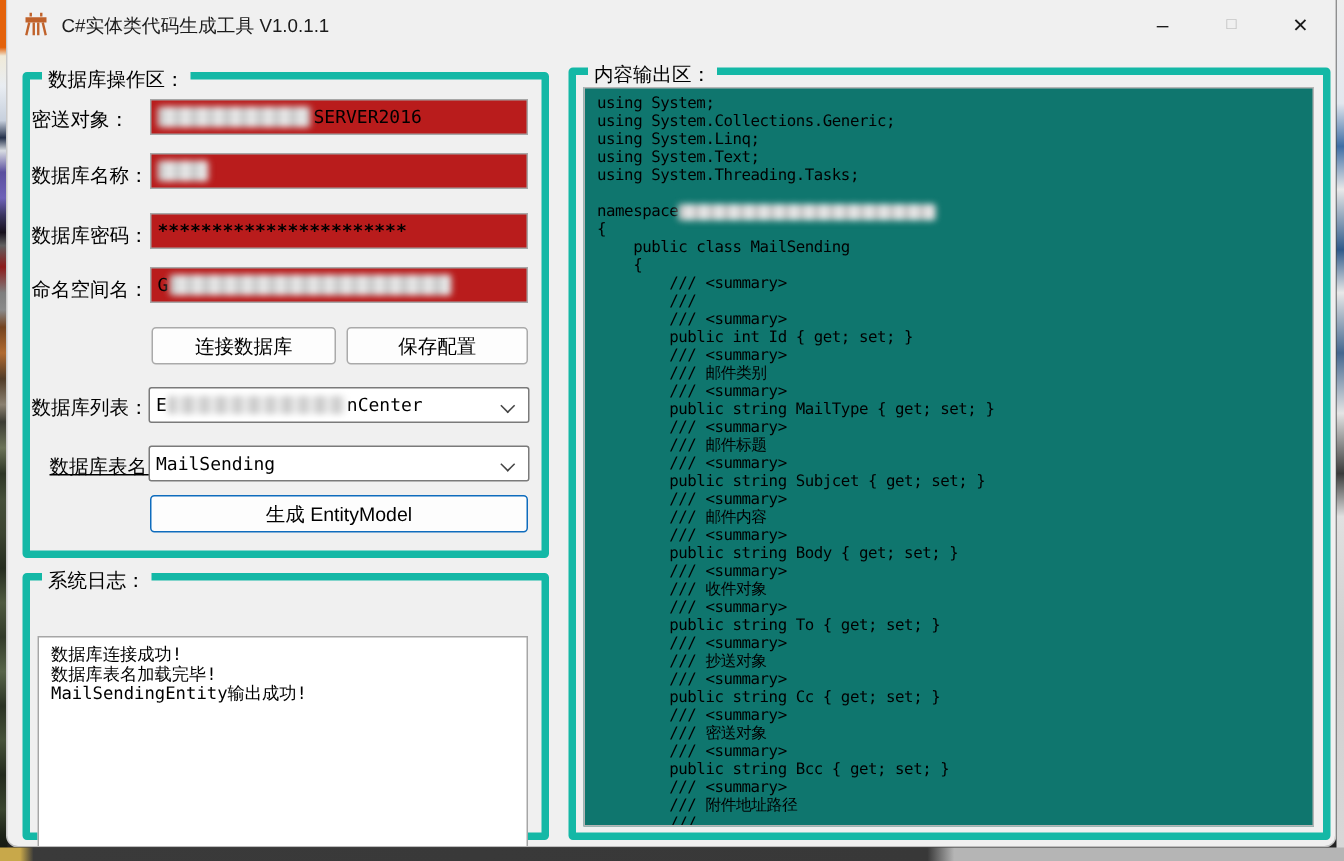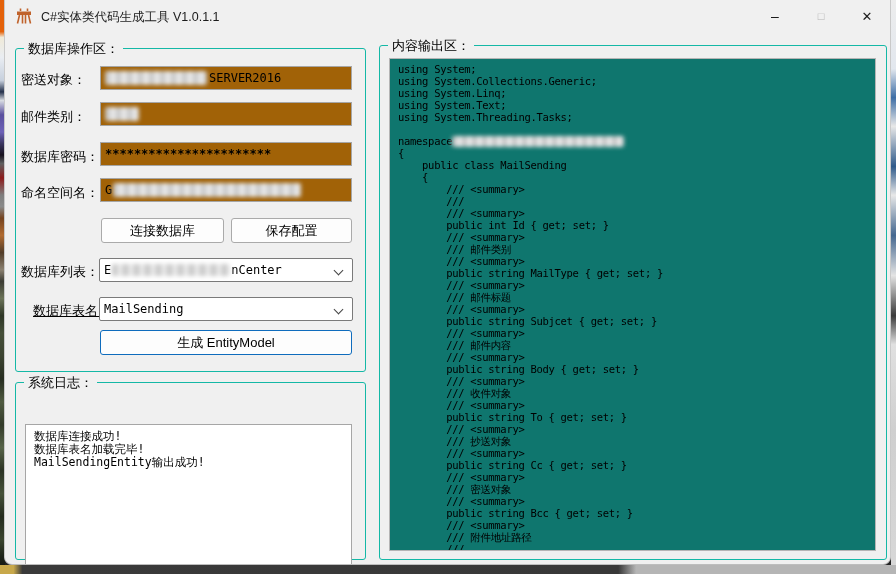--- a/index.html
+++ b/index.html
@@ -27,27 +27,27 @@
     border-bottom:1px solid #bdbdbd; border-radius:0 0 8px 8px; overflow:hidden; }
 
   .titlebar { position:absolute; left:0; top:0; width:100%; height:32px; background:#f0f0f0; }
   .app-icon { position:absolute; left:10px; top:7px; width:18px; height:18px; }
   .title-text { position:absolute; left:36px; top:9px; font-size:12.5px; color:#1b1b1b; white-space:nowrap; }
   .winbtn { position:absolute; top:0; width:46px; height:32px; display:flex; align-items:center; justify-content:center; font-size:14px; color:#1b1b1b; }
   .winbtn.min { right:92px; }
   .winbtn.max { right:46px; color:#b5b5b5; font-size:11px; }
   .winbtn.close { right:0; font-size:13px; }
 
-  .groupbox { position:absolute; border:1px solid #14b8a6; border-radius:3px;text-align:right; }
+  .groupbox { position:absolute; border:5px solid #14b8a6; border-radius:3px;text-align:right; }
   .group-label { position:absolute; top:-9px; left:8px; background:#f0f0f0; padding:0 4px;
     font-size:13px; color:#000; white-space:nowrap; }
 
   .field-label { position:absolute; font-size:13px; color:#000; white-space:nowrap; }
 
-  .textbox { position:absolute; background:#a16207; border:1px solid #a6a6a6; height:24px;
+  .textbox { position:absolute; background:#b91c1c; border:1px solid #a6a6a6; height:24px;
     display:flex; align-items:center; padding:0 4px; font-size:12px; color:#000;
     font-family:"DejaVu Sans Mono","Liberation Mono",monospace; white-space:nowrap; overflow:hidden; }
   .combo { position:absolute; background:#fff; border:1px solid #7a7a7a; height:24px; border-radius:2px;
     display:flex; align-items:center; padding:0 4px; font-size:12px; color:#000;
     font-family:"DejaVu Sans Mono","Liberation Mono",monospace; white-space:nowrap; }
   .combo .chev { position:absolute; right:9px; top:8px; width:8px; height:8px; }
   .combo .chev::before { content:""; position:absolute; left:0; top:0; width:6px; height:6px;
     border-right:1.4px solid #444; border-bottom:1.4px solid #444; transform:rotate(45deg); }
 
   .blur-block { display:inline-block; height:14px; border-radius:2px; filter:blur(2.2px);
@@ -98,21 +98,21 @@
   <div class="groupbox" style="left:10px; top:48px; width:351px; height:324px;">
     <span class="group-label">数据库操作区：</span>
   </div>
 
   <span class="field-label" style="left:16px; top:71px;">密送对象：</span>
   <div class="textbox" style="left:95px; top:66px; width:252px;">
     <span class="blur-block" style="width:102px; margin-right:2px;"></span>
     <span>SERVER2016</span>
   </div>
 
-  <span class="field-label" style="left:16px; top:108px;">邮件类别：</span>
+  <span class="field-label" style="left:16px; top:108px;">数据库名称：</span>
   <div class="textbox" style="left:95px; top:102px; width:252px;">
     <span class="blur-block" style="width:34px;"></span>
     <span></span>
   </div>
 
   <span class="field-label" style="left:16px; top:148px;">数据库密码：</span>
   <div class="textbox" style="left:95px; top:142px; width:252px; font-weight:bold;">
     <span>***********************</span>
   </div>
 

